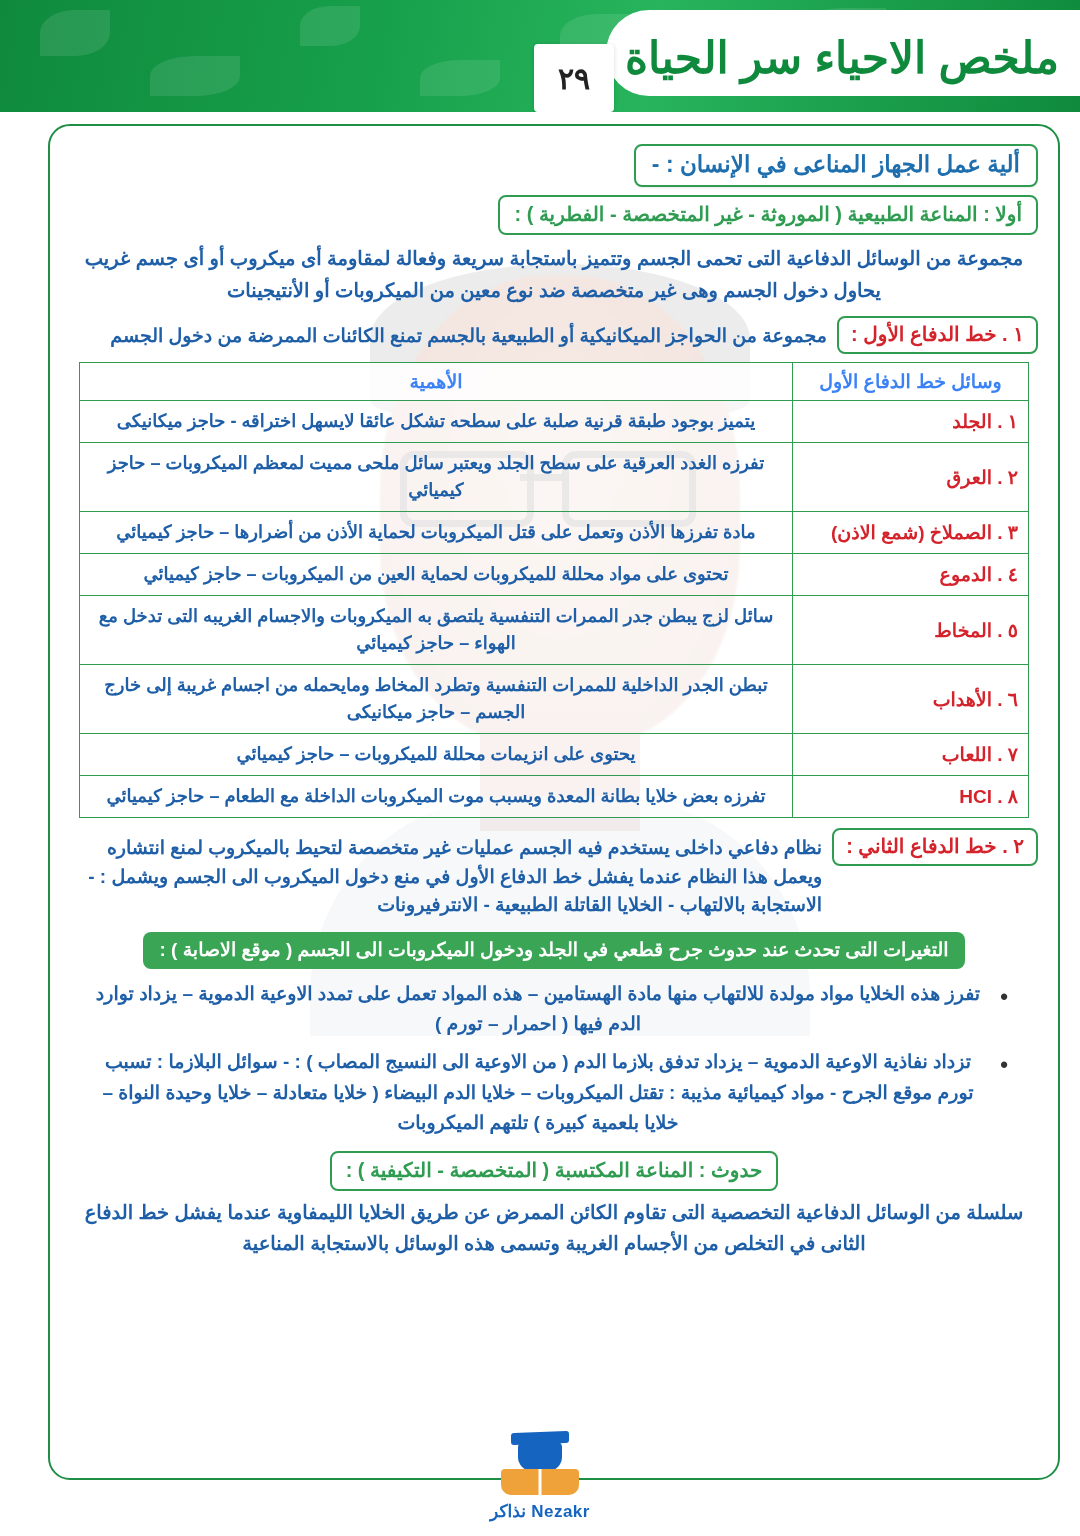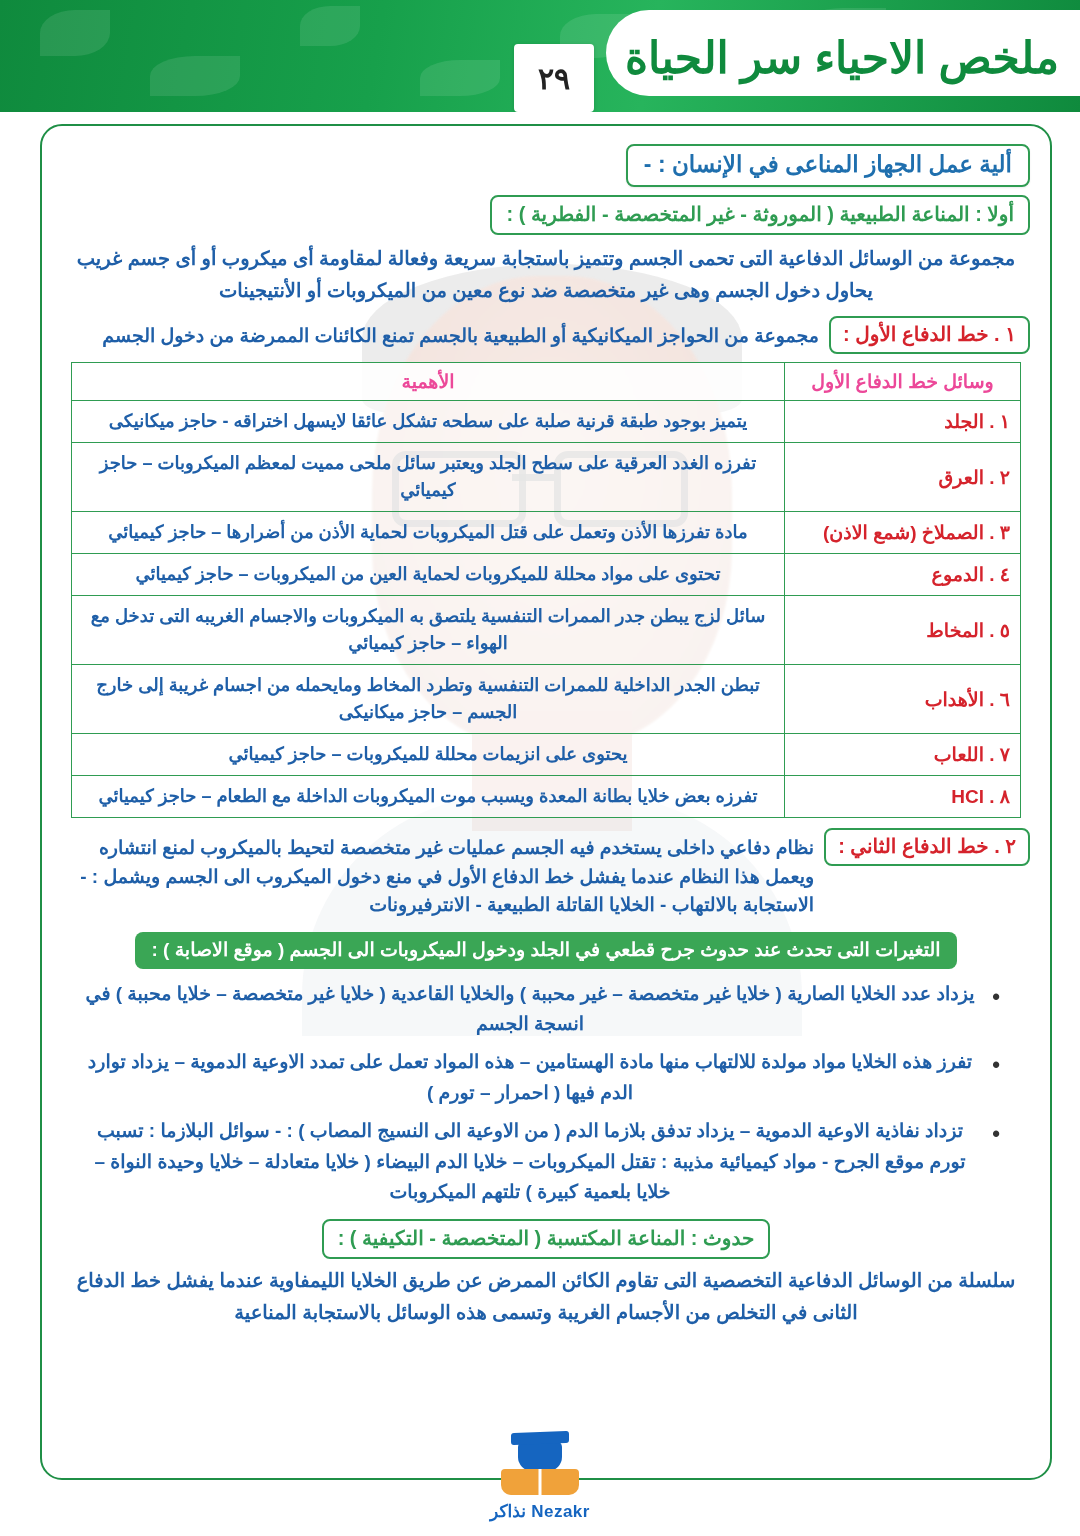--- a/index.html
+++ b/index.html
@@ -52,40 +52,40 @@
     text-align: center;
     color: #0f8a3d;
     font-size: 44px;
     font-weight: bold;
     letter-spacing: 0px;
     direction: rtl;
   }
   .page-number-box {
     position: absolute;
     top: 44px;
-    right: 486px;
+    right: 466px;
     width: 74px;
     height: 62px;
     background: #ffffff;
     border: 3px solid #ffffff;
     border-radius: 4px;
     display: flex;
     align-items: center;
     justify-content: center;
     color: #222222;
     font-size: 30px;
     font-weight: bold;
     box-shadow: 0 1px 4px rgba(0,0,0,0.15);
   }
 
   
   .sheet {
     position: absolute;
     top: 124px;
-    left: 40px;
+    left: 48px;
     width: 1008px;
     height: 1352px;
     border: 2px solid #1f8f46;
     border-radius: 22px;
     background: #ffffff;
     overflow: hidden;
   }
   .watermark {
     position: absolute;
     top: 130px;
@@ -243,21 +243,21 @@
     margin: 6px auto 10px auto;
     border-collapse: collapse;
     background: rgba(255,255,255,0.55);
   }
   table.def-table th, table.def-table td {
     border: 1.6px solid #2f9c52;
     padding: 7px 10px;
     vertical-align: middle;
   }
   table.def-table th {
-    color: #ec4899;
+    color: #3b82f6;
     font-size: 19px;
     font-weight: bold;
     background: rgba(255,255,255,0.75);
   }
   td.col-item {
     width: 215px;
     color: #d5232c;
     font-size: 19px;
     font-weight: bold;
     text-align: right;
@@ -458,21 +458,20 @@
       <div class="lineline">
         <span class="lbl-num">٢ . خط الدفاع الثاني :</span>
         <span class="lbl-text">نظام دفاعي داخلى يستخدم فيه الجسم عمليات غير متخصصة لتحيط بالميكروب لمنع انتشاره ويعمل هذا النظام عندما يفشل خط الدفاع الأول في منع دخول الميكروب الى الجسم ويشمل : - الاستجابة بالالتهاب - الخلايا القاتلة الطبيعية - الانترفيرونات</span>
       </div>
 
       <div class="center-pill-row">
         <span class="pill-solid-green">التغيرات التى تحدث عند حدوث جرح قطعي في الجلد ودخول الميكروبات الى الجسم ( موقع الاصابة ) :</span>
       </div>
 
       <ul class="bullets">
-        <li>يزداد عدد الخلايا الصارية ( خلايا غير متخصصة – غير محببة ) والخلايا القاعدية ( خلايا غير متخصصة – خلايا محببة ) في انسجة الجسم</li>
         <li>تفرز هذه الخلايا مواد مولدة للالتهاب منها مادة الهستامين – هذه المواد تعمل على تمدد الاوعية الدموية – يزداد توارد الدم فيها ( احمرار – تورم )</li>
         <li>تزداد نفاذية الاوعية الدموية – يزداد تدفق بلازما الدم ( من الاوعية الى النسيج المصاب ) : - سوائل البلازما : تسبب تورم موقع الجرح  -  مواد كيميائية مذيبة : تقتل الميكروبات – خلايا الدم البيضاء ( خلايا متعادلة – خلايا وحيدة النواة – خلايا بلعمية كبيرة ) تلتهم الميكروبات</li>
       </ul>
 
       <div class="center-pill-row">
         <span class="pill-green">حدوث : المناعة المكتسبة ( المتخصصة - التكيفية ) :</span>
       </div>
       <div class="para">سلسلة من الوسائل الدفاعية التخصصية التى تقاوم الكائن الممرض عن طريق الخلايا الليمفاوية عندما يفشل خط الدفاع الثانى في التخلص من الأجسام الغريبة وتسمى هذه الوسائل بالاستجابة المناعية</div>
 
     </div>

